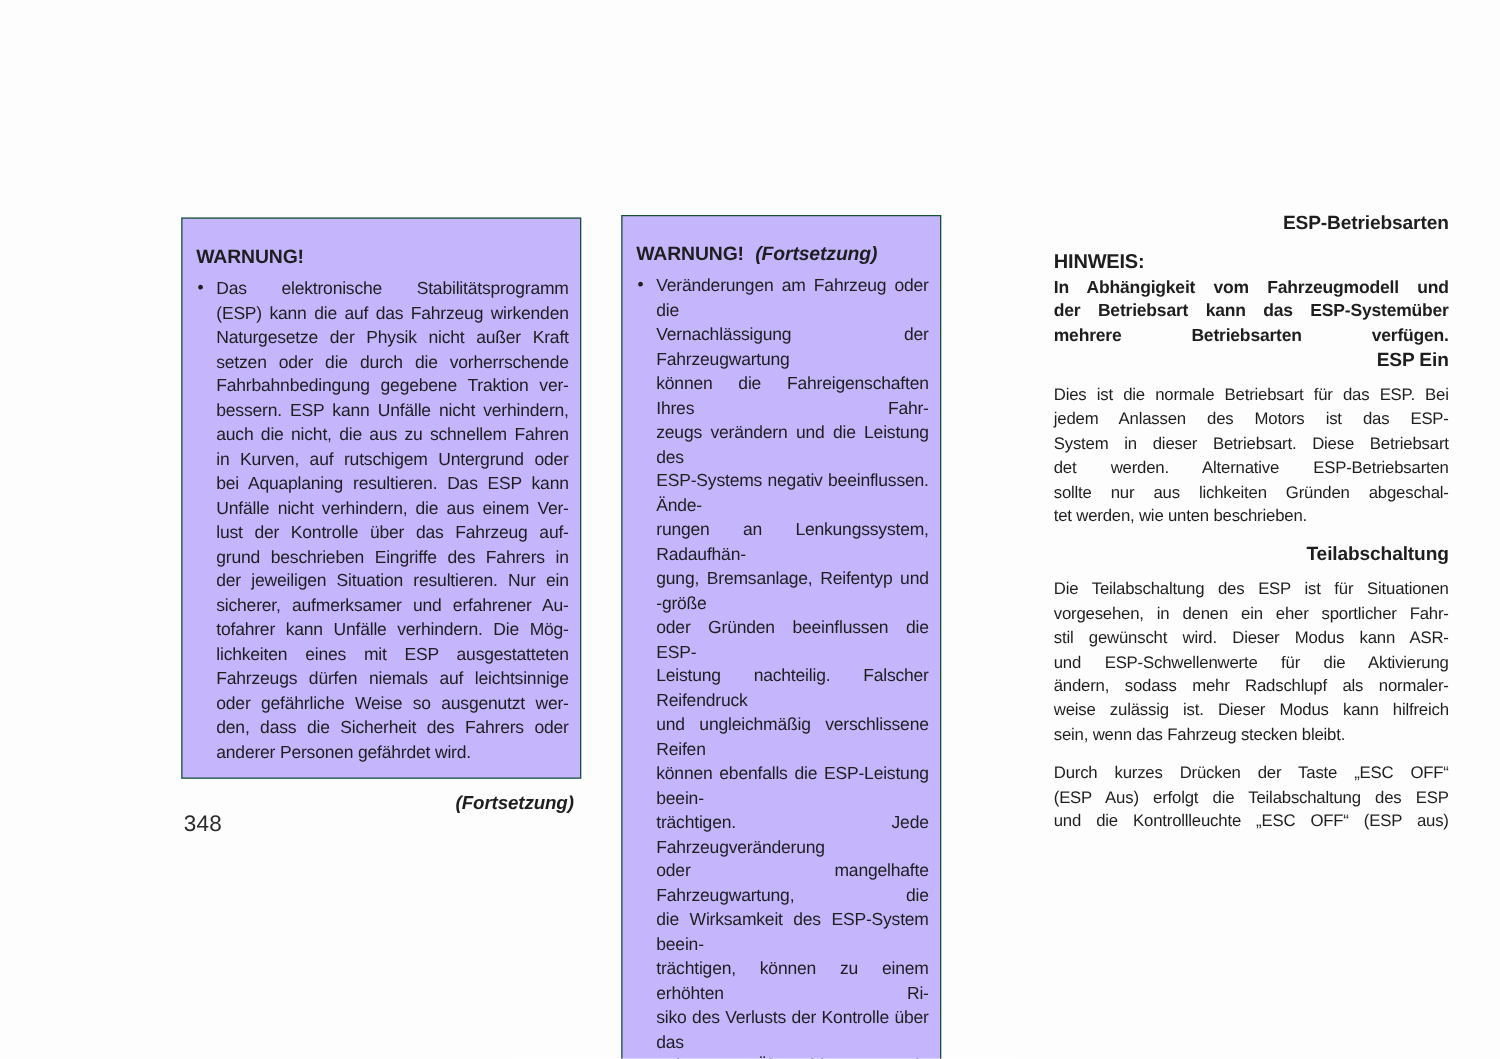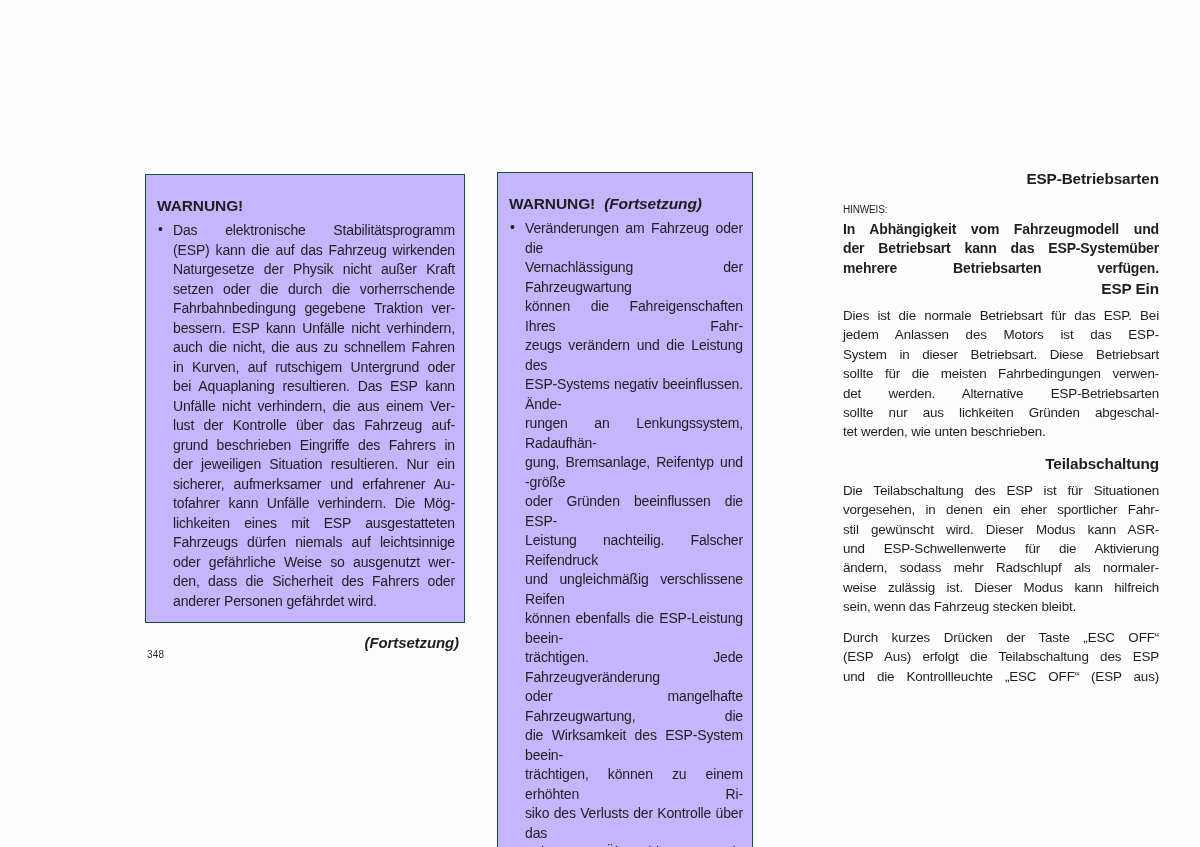--- a/index.html
+++ b/index.html
@@ -31,25 +31,25 @@
   .bullet-item .ln:last-child { text-align-last:left; }
   .para .ln:last-child { text-align-last:left; }
   .para.justify-last .ln:last-child { text-align-last:justify; }
 
   .cont-note {
     margin-top:11px; padding-right:6px;
     text-align:right; font-weight:bold; font-style:italic;
     font-size:15px; letter-spacing:-0.1px;
   }
 
-  .page-num { position:absolute; left:147px; top:649px; font-size:10px; letter-spacing:0.2px; color:#2a2a2a; }
+  .page-num { position:absolute; left:147px; top:649px; font-size:18px; letter-spacing:0.2px; color:#2a2a2a; }
 
   .heading { font-size:15.3px; font-weight:bold; line-height:17px; letter-spacing:-0.1px;text-align:right; }
   .heading-top { margin:0 0 13px 0; }
-  .hinweis-label { font-weight:normal; font-size:10px; line-height:19.5px; }
+  .hinweis-label { font-weight:bold; font-size:16px; line-height:19.5px; }
   .para-bold { font-weight:bold; font-size:14px; line-height:19.5px; margin:0 0 1px 0; }
   .heading-esp-ein { margin:2px 0 9px 0; }
   .para { margin:0 0 11px 0; }
   .heading-teil { margin:13px 0 9px 0; }
 </style>
 </head>
 <body>
 
 <div class="page">
 
@@ -124,21 +124,20 @@
     <div class="para-bold">
         <div class="ln">In Abhängigkeit vom Fahrzeugmodell und</div>
         <div class="ln">der Betriebsart kann das ESP-Systemüber</div>
         <div class="ln">mehrere Betriebsarten verfügen.</div>
       </div>
     <div class="heading heading-esp-ein">ESP Ein</div>
     <div class="para">
         <div class="ln">Dies ist die normale Betriebsart für das ESP. Bei</div>
         <div class="ln">jedem Anlassen des Motors ist das ESP-</div>
         <div class="ln">System in dieser Betriebsart. Diese Betriebsart</div>
-        <div class="ln">sollte für die meisten Fahrbedingungen verwen-</div>
         <div class="ln">det werden. Alternative ESP-Betriebsarten</div>
         <div class="ln">sollte nur aus lichkeiten Gründen abgeschal-</div>
         <div class="ln">tet werden, wie unten beschrieben.</div>
       </div>
     <div class="heading heading-teil">Teilabschaltung</div>
     <div class="para">
         <div class="ln">Die Teilabschaltung des ESP ist für Situationen</div>
         <div class="ln">vorgesehen, in denen ein eher sportlicher Fahr-</div>
         <div class="ln">stil gewünscht wird. Dieser Modus kann ASR-</div>
         <div class="ln">und ESP-Schwellenwerte für die Aktivierung</div>

